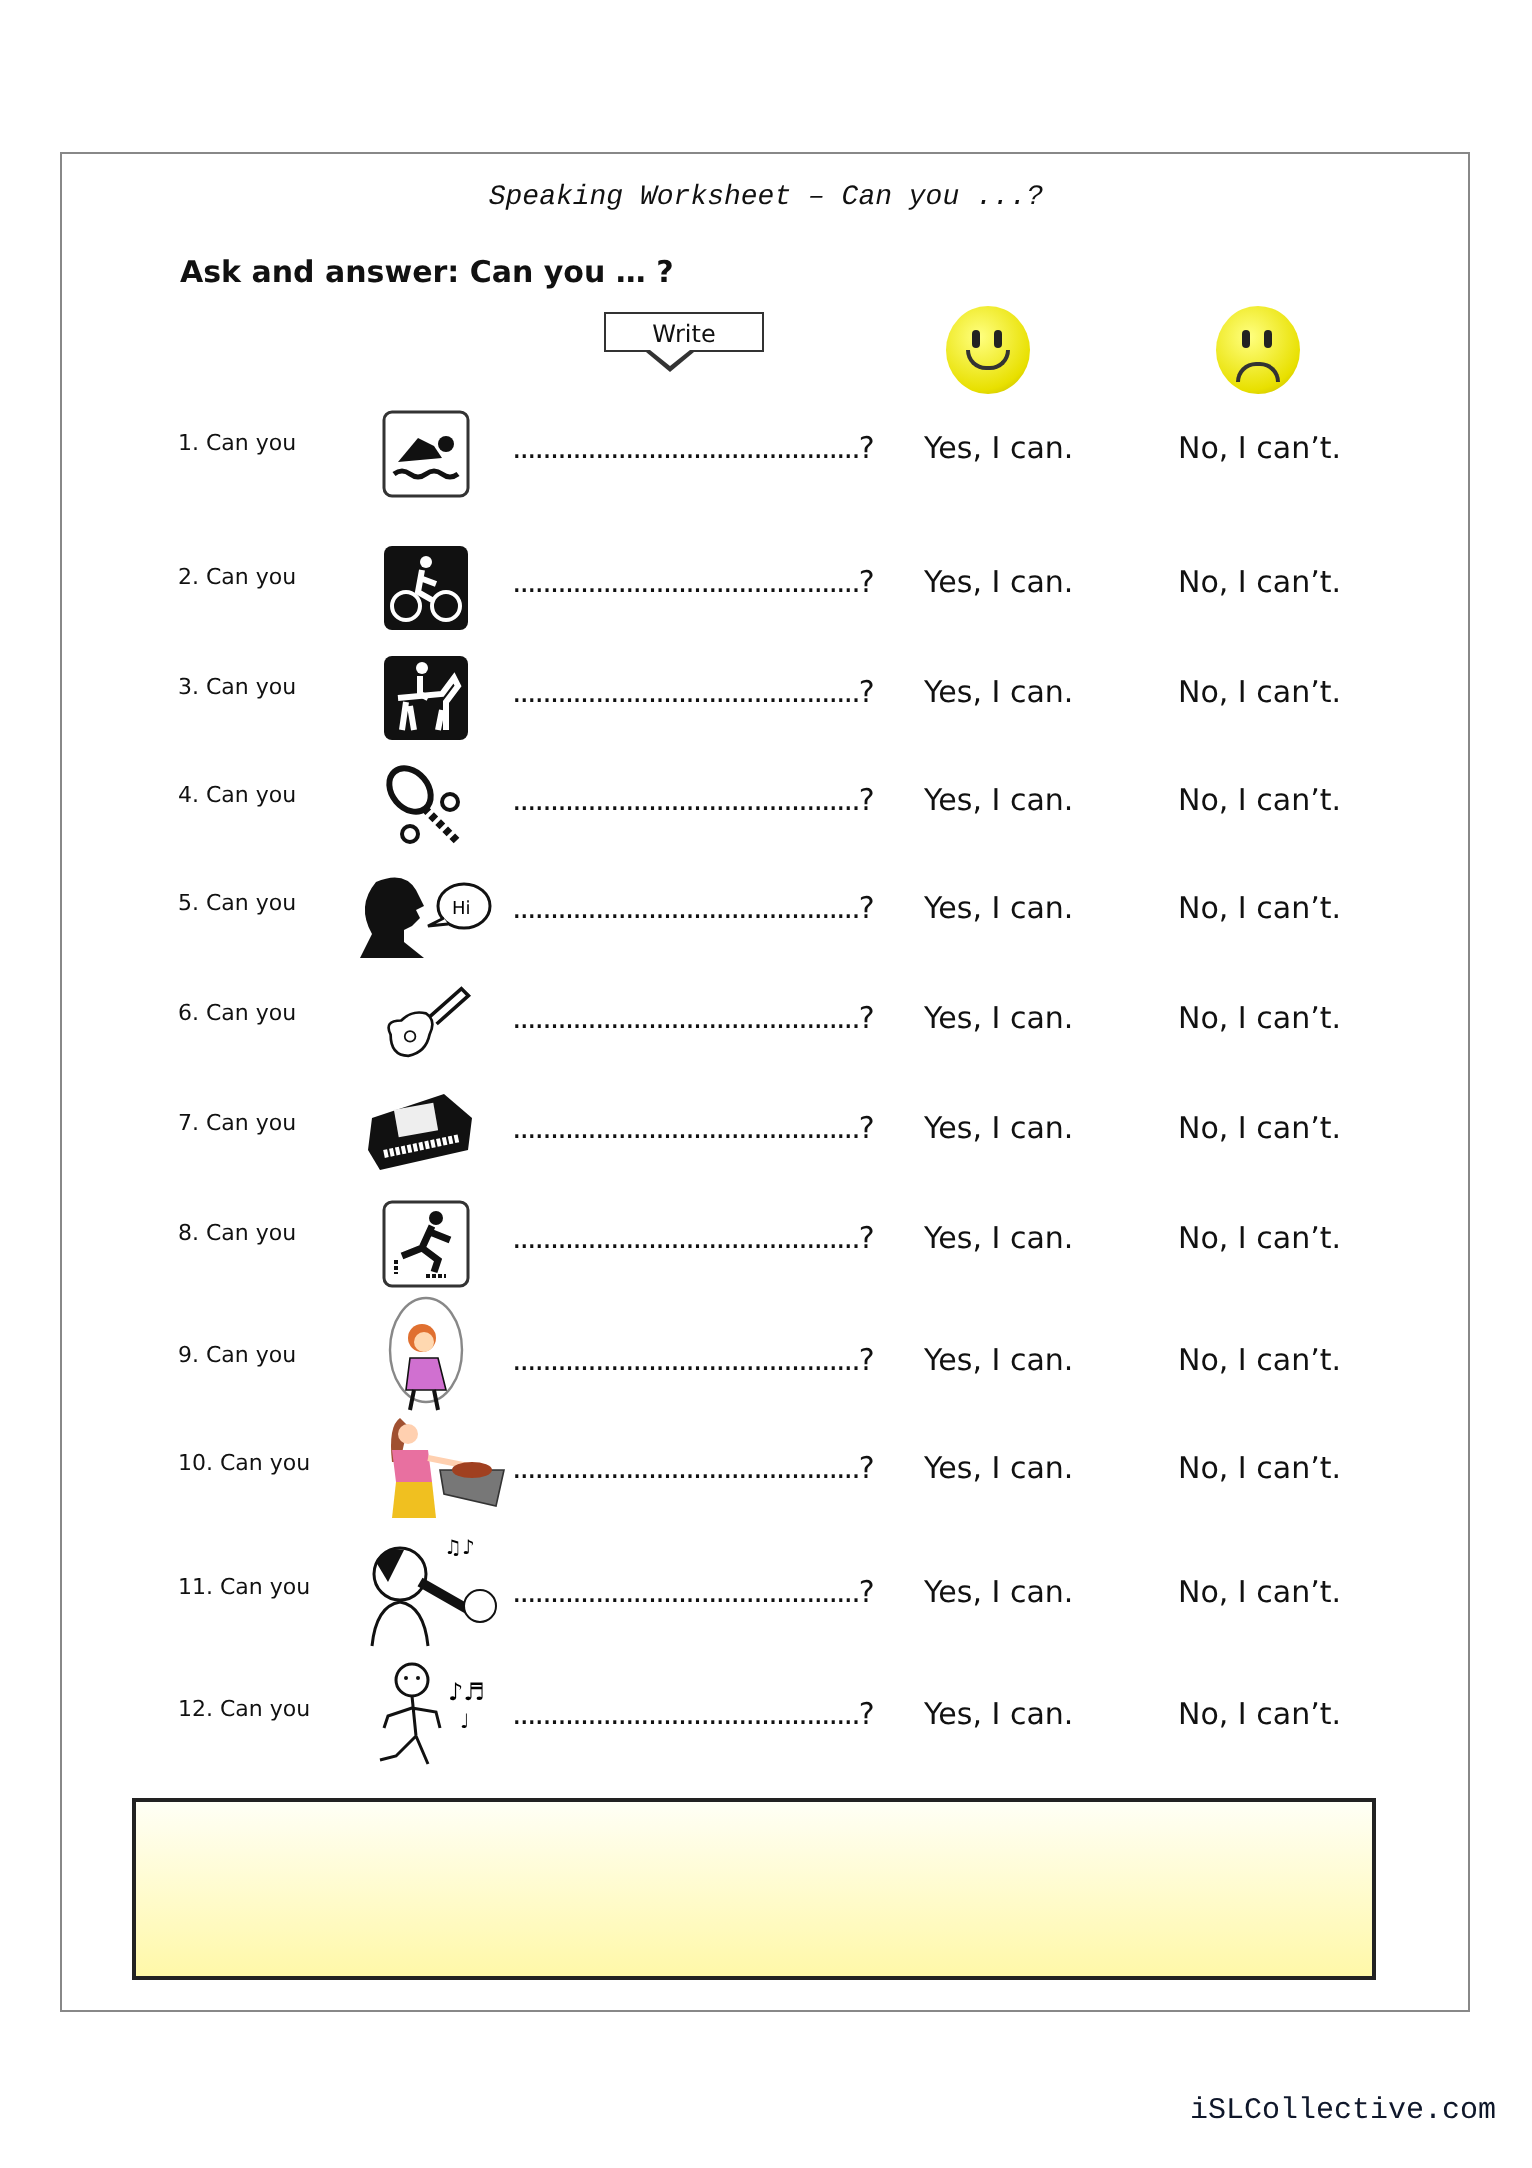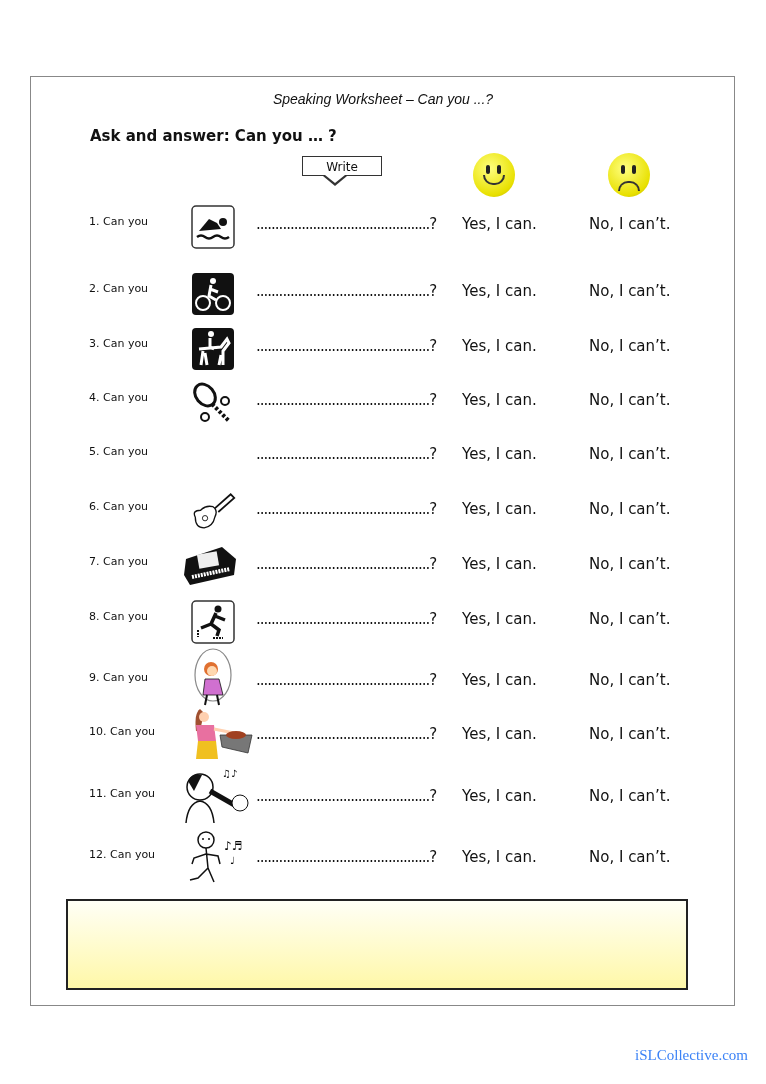--- a/index.html
+++ b/index.html
@@ -1,37 +1,37 @@
 <!DOCTYPE html>
 <html><head>
 <meta charset="utf-8">
 <style>
   html,body{margin:0;padding:0;background:#fff;}
   body{width:766px;height:1084px;position:relative;overflow:hidden;font-family:"DejaVu Sans",sans-serif;color:#111;}
   .page{position:absolute;left:30px;top:76px;width:705px;height:930px;border:1px solid #888;box-sizing:border-box;}
-  .title{position:absolute;left:0;width:766px;top:91px;text-align:center;font-size:14px;font-family:Liberation Sans, sans-serif;font-style:italic;}
+  .title{position:absolute;left:0;width:766px;top:91px;text-align:center;font-size:14px;font-family:Liberation Mono, monospace;font-style:italic;}
   .subtitle{position:absolute;left:90px;top:127px;font-size:15px;font-weight:bold;}
   .write{position:absolute;left:302px;top:156px;width:80px;height:20px;border:1px solid #333;font-size:12px;text-align:center;line-height:20px;box-sizing:border-box;}
   .write-arrow{position:absolute;left:323px;top:176px;width:0;height:0;border-left:12px solid transparent;border-right:12px solid transparent;border-top:10px solid #333;}
   .write-arrow::after{content:"";position:absolute;left:-10px;top:-11px;border-left:10px solid transparent;border-right:10px solid transparent;border-top:8px solid #fff;}
   .smiley{position:absolute;width:42px;height:44px;border-radius:50%;background:radial-gradient(circle at 40% 35%,#ffff80,#e8e000 70%,#b8a800);}
   .smiley .eye{position:absolute;top:12px;width:4px;height:9px;background:#222;border-radius:2px;}
   .smiley .mouth{position:absolute;left:10px;width:22px;height:10px;border:2px solid #333;box-sizing:border-box;}
   .happy .mouth{top:22px;border-top:none;border-radius:0 0 14px 14px;}
   .sad .mouth{top:28px;border-bottom:none;border-radius:14px 14px 0 0;}
   .row{position:absolute;left:0;width:766px;height:40px;}
   .row .lbl{position:absolute;left:89px;top:10px;font-size:11px;}
   .row .pic{position:absolute;left:190px;top:0;width:46px;height:44px;display:flex;align-items:center;justify-content:center;}
   .row .dots{position:absolute;left:256px;top:10px;font-size:15px;letter-spacing:-1px;}
   .row .yes{position:absolute;left:462px;top:10px;font-size:15px;}
   .row .no{position:absolute;left:589px;top:10px;font-size:15px;}
   .wordbank{position:absolute;left:66px;top:899px;width:622px;height:91px;border:2px solid #222;box-sizing:border-box;background:linear-gradient(#fffff6,#fff8a8);text-align:center;}
   .wordbank .wb-title{margin-top:8px;font-size:15px;font-weight:bold;text-decoration:underline;}
   .wordbank .wb-line{font-size:15px;margin-top:3px;}
-  .footer{position:absolute;right:18px;top:1047px;font-size:15px;color:#3b82f6;font-family:Liberation Serif, serif;}
+  .footer{position:absolute;right:18px;top:1047px;font-size:15px;color:#0f172a;font-family:Liberation Mono, monospace;}
 </style>
 </head>
 <body>
 
 <div class="page"></div>
 
 <div class="title">Speaking Worksheet – Can you ...?</div>
 <div class="subtitle">Ask and answer: Can you … ?</div>
 
 <div class="write">Write</div>
@@ -104,20 +104,28 @@
         <circle cx="14" cy="36" r="4" stroke="#111" stroke-width="2" fill="#fff"></circle>
       </svg>
   </span>
   <span class="dots">..............................................?</span>
   <span class="yes">Yes, I can.</span>
   <span class="no">No, I can’t.</span>
 </div>
 
 <div class="row" style="top:435px;">
   <span class="lbl">5. Can you</span>
+  <span class="pic" style="left:178px;width:76px;">
+    <svg width="76" height="44" viewBox="0 0 76 44">
+        <path d="M10 6 Q24 0 30 10 L34 18 L30 20 L32 24 L28 28 L24 30 L24 36 L34 44 L2 44 L8 32 Q0 18 10 6 Z" fill="#111"></path>
+        <ellipse cx="54" cy="18" rx="13" ry="11" stroke="#111" stroke-width="1.5" fill="#fff"></ellipse>
+        <path d="M44 24 L36 28 L46 27" stroke="#111" stroke-width="1.5" fill="#fff"></path>
+        <text x="48" y="22" font-size="9" font-family="DejaVu Sans, sans-serif">Hi</text>
+      </svg>
+  </span>
   <span class="dots">..............................................?</span>
   <span class="yes">Yes, I can.</span>
   <span class="no">No, I can’t.</span>
 </div>
 
 <div class="row" style="top:490px;padding-left:24px;">
   <span class="lbl">6. Can you</span>
   <span class="pic">
     <svg width="52" height="44" viewBox="0 0 52 44">
         <path d="M28 18 L46 2 L50 6 L32 22" stroke="#111" stroke-width="2" fill="#fff"></path>

